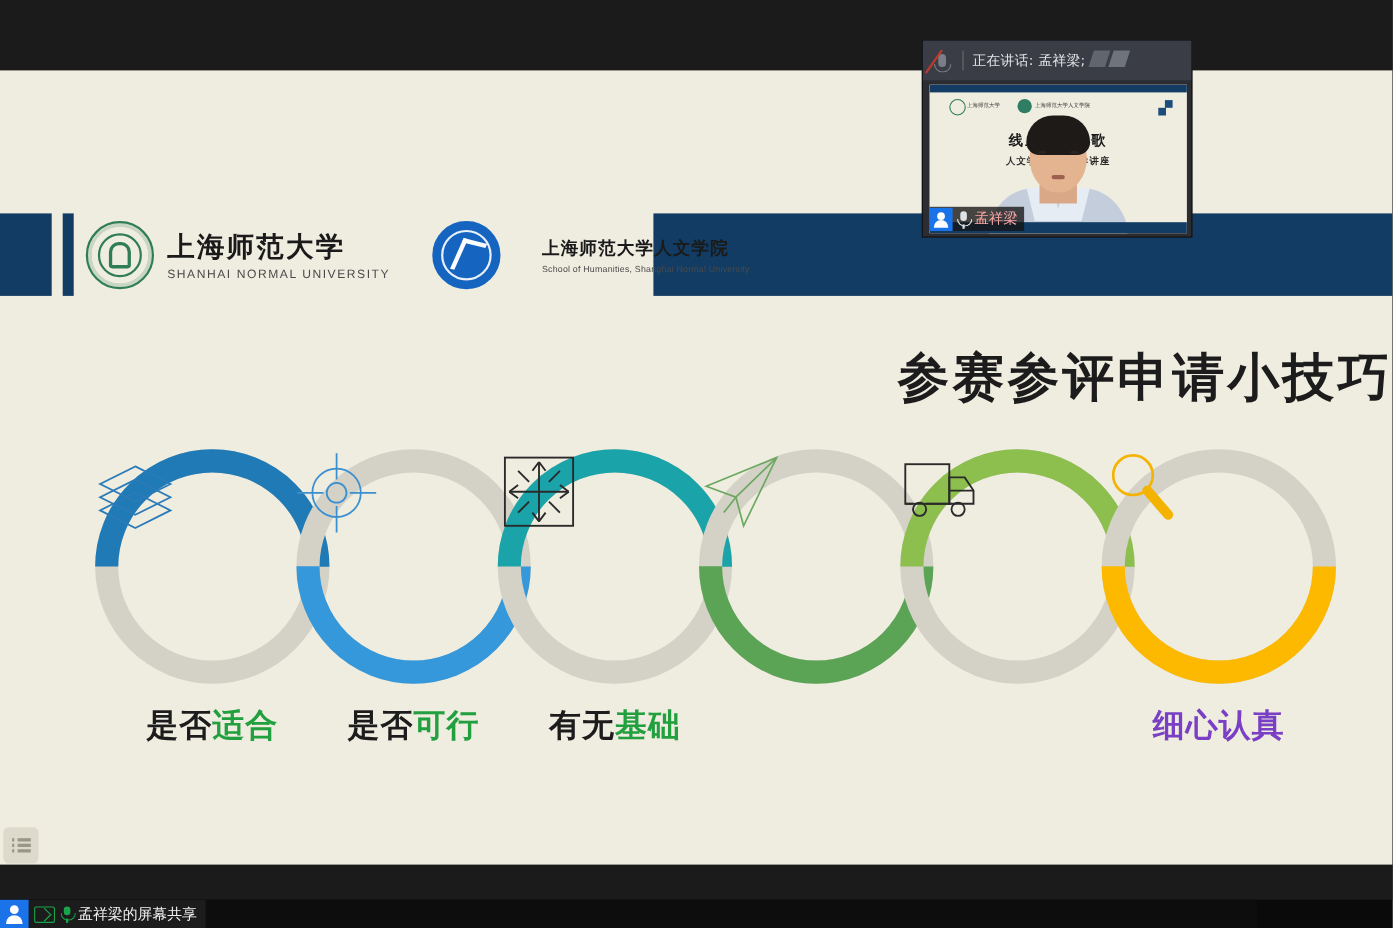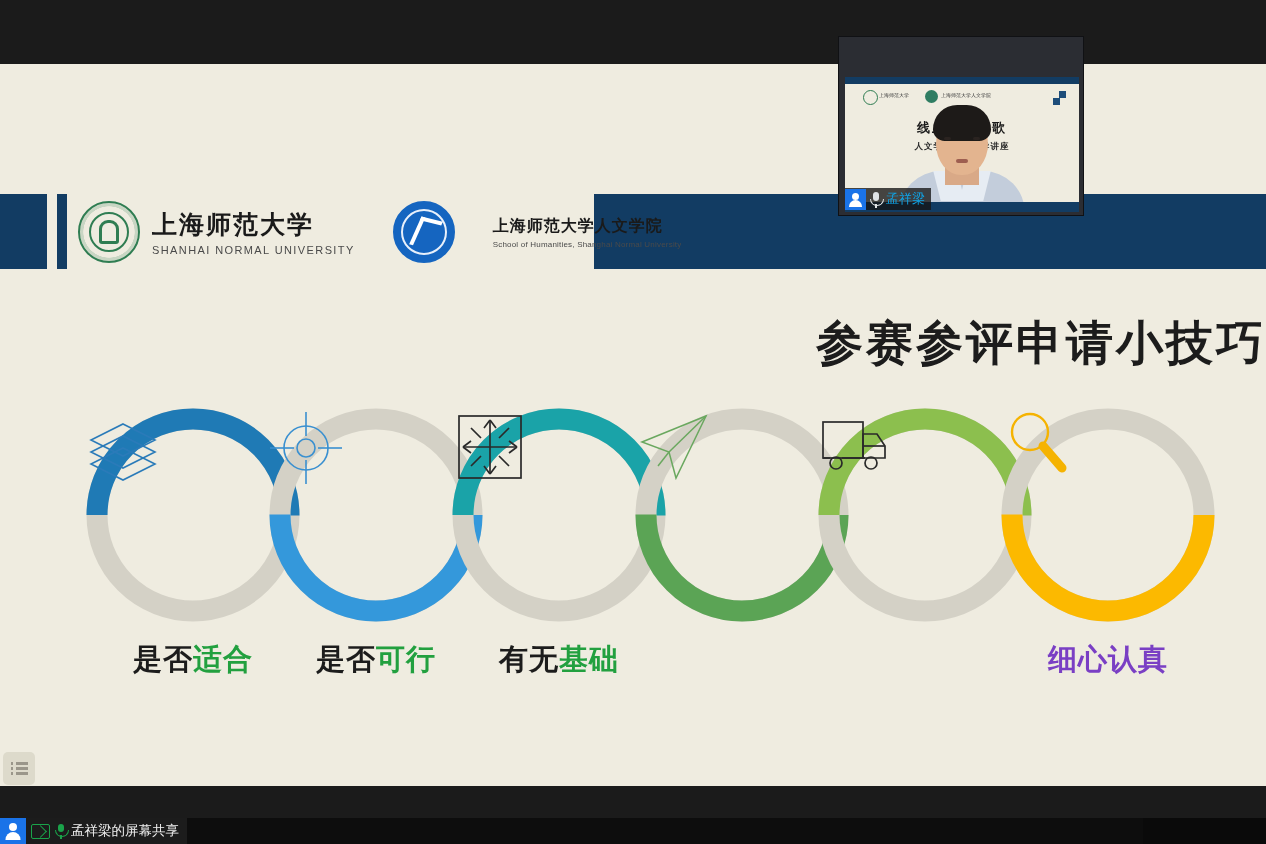--- a/index.html
+++ b/index.html
@@ -132,21 +132,21 @@
   .pip-tag{position:absolute;left:6px;bottom:5px;height:22px;display:flex;align-items:center;gap:3px;
       background:rgba(20,20,20,.78);padding:0 6px 0 0;}
   .tag-av{width:21px;height:21px;background:#1a73e8;display:flex;align-items:center;justify-content:center;position:relative;}
   .tag-av:before{content:"";position:absolute;top:4px;width:7px;height:7px;border-radius:50%;background:#fff;}
   .tag-av:after{content:"";position:absolute;bottom:3px;width:13px;height:7px;border-radius:7px 7px 0 0;background:#fff;}
   .tag-mic{width:14px;height:18px;position:relative;}
   .tag-mic .m{position:absolute;left:4px;top:2px;width:6px;height:9px;border-radius:3px;background:#dfe3e6;}
   .tag-mic .b{position:absolute;left:1px;top:9px;width:12px;height:6px;border:1.5px solid #dfe3e6;
       border-top:none;border-radius:0 0 7px 7px;}
   .tag-mic .s{position:absolute;left:6px;top:14px;width:2px;height:4px;background:#dfe3e6;}
-  .tag-name{font-size:13px;color:#0ea5e9;font-family:"DejaVu Sans","Liberation Sans",sans-serif;}
+  .tag-name{font-size:13px;color:#fca5a5;font-family:"DejaVu Sans","Liberation Sans",sans-serif;}
 
   
   .taskbar{position:absolute;left:0;top:818px;width:1143px;height:26px;background:#0d0d0d;}
   .tb-item{position:absolute;left:0;top:0;height:26px;display:flex;align-items:center;
       background:#1c1c1c;padding-right:8px;}
   .tb-av{width:26px;height:26px;background:#1a73e8;position:relative;flex:0 0 auto;}
   .tb-av:before{content:"";position:absolute;left:50%;transform:translateX(-50%);top:5px;
       width:8px;height:8px;border-radius:50%;background:#fff;}
   .tb-av:after{content:"";position:absolute;left:50%;transform:translateX(-50%);bottom:4px;
       width:15px;height:8px;border-radius:8px 8px 0 0;background:#fff;}
@@ -308,20 +308,32 @@
           <i></i>
           <b></b>
           <b></b>
           <b></b>
         </div>
     </div>
 
   </div>
 
   <div class="pip">
+    <div class="pip-bar">
+      <div class="pip-mic">
+        <div class="m"></div>
+          <div class="slash"></div>
+      </div>
+      <div class="pip-div"></div>
+      <div class="pip-txt">正在讲话: 孟祥梁;</div>
+      <div class="pip-chev">
+          <span></span>
+          <span></span>
+        </div>
+    </div>
 
     <div class="pip-video">
       <div class="pv-top"></div>
       <div class="pv-seal pv-s1"></div>
       <div class="pv-lab pv-l1">上海师范大学</div>
       <div class="pv-seal pv-s2"></div>
       <div class="pv-lab pv-l2">上海师范大学人文学院</div>
       <div class="pv-sq">
           <i></i>
           <i></i>

